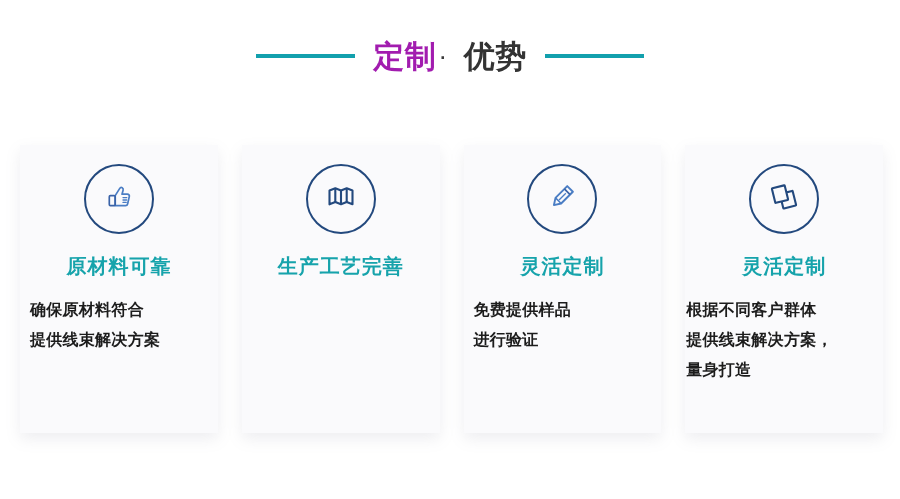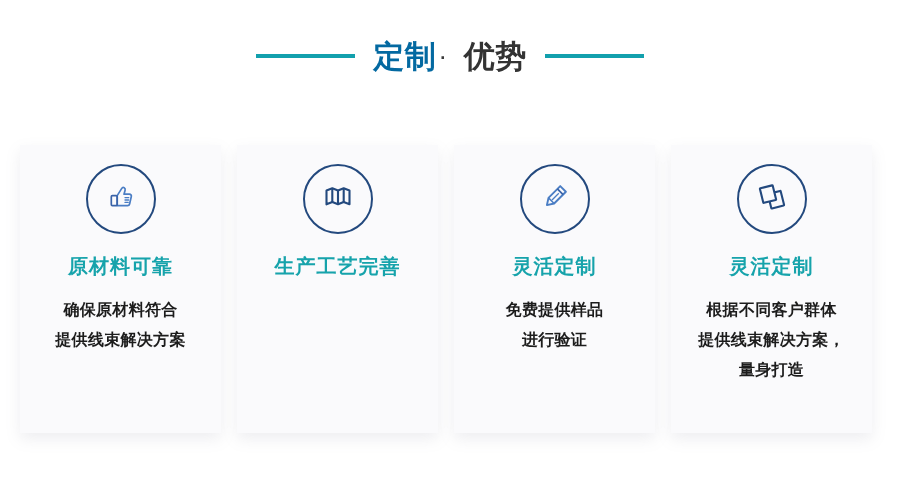--- a/index.html
+++ b/index.html
@@ -35,39 +35,39 @@
   }
   .heading-text {
     font-size: 31px;
     font-weight: bold;
     line-height: 1;
     letter-spacing: 0.5px;
     white-space: nowrap;
     display: flex;
     align-items: baseline;
   }
-  .heading-accent { color: #0369a1; }
+  .heading-accent { color: #a21caf; }
   .heading-dot {
     color: #3b3b3b;
     font-size: 18px;
     padding: 0 4px;
     position: relative;
     top: -3px;
   }
   .heading-main { color: #333333; margin-left: 13px; }
 
   
   .cards {
     position: absolute;
     left: 20px;
     top: 145px;
     width: 863px;
     height: 288px;
     display: flex;
-    gap: 16px;
+    gap: 24px;
   }
   .card {
     width: 201px;
     height: 288px;
     background: #fafafc;
     box-shadow: 0 6px 14px rgba(120, 125, 145, 0.13);
     display: flex;
     flex-direction: column;
     align-items: center;
     box-sizing: border-box;
@@ -90,21 +90,20 @@
     color: #16a3ab;
     letter-spacing: 1px;
     line-height: 1;
   }
   .card-desc {
     margin-top: 19px;
     font-size: 16px;
     font-weight: bold;
     color: #1c1c1c;
     line-height: 30px;
-    text-align: center;
     width: 178px;
     letter-spacing: 0.3px;
   }
   .card-desc div { white-space: nowrap; }
 
   
   .card:nth-child(2) .card-desc,
   .card:nth-child(4) .card-desc { width: 196px; }
 </style>
 </head>

